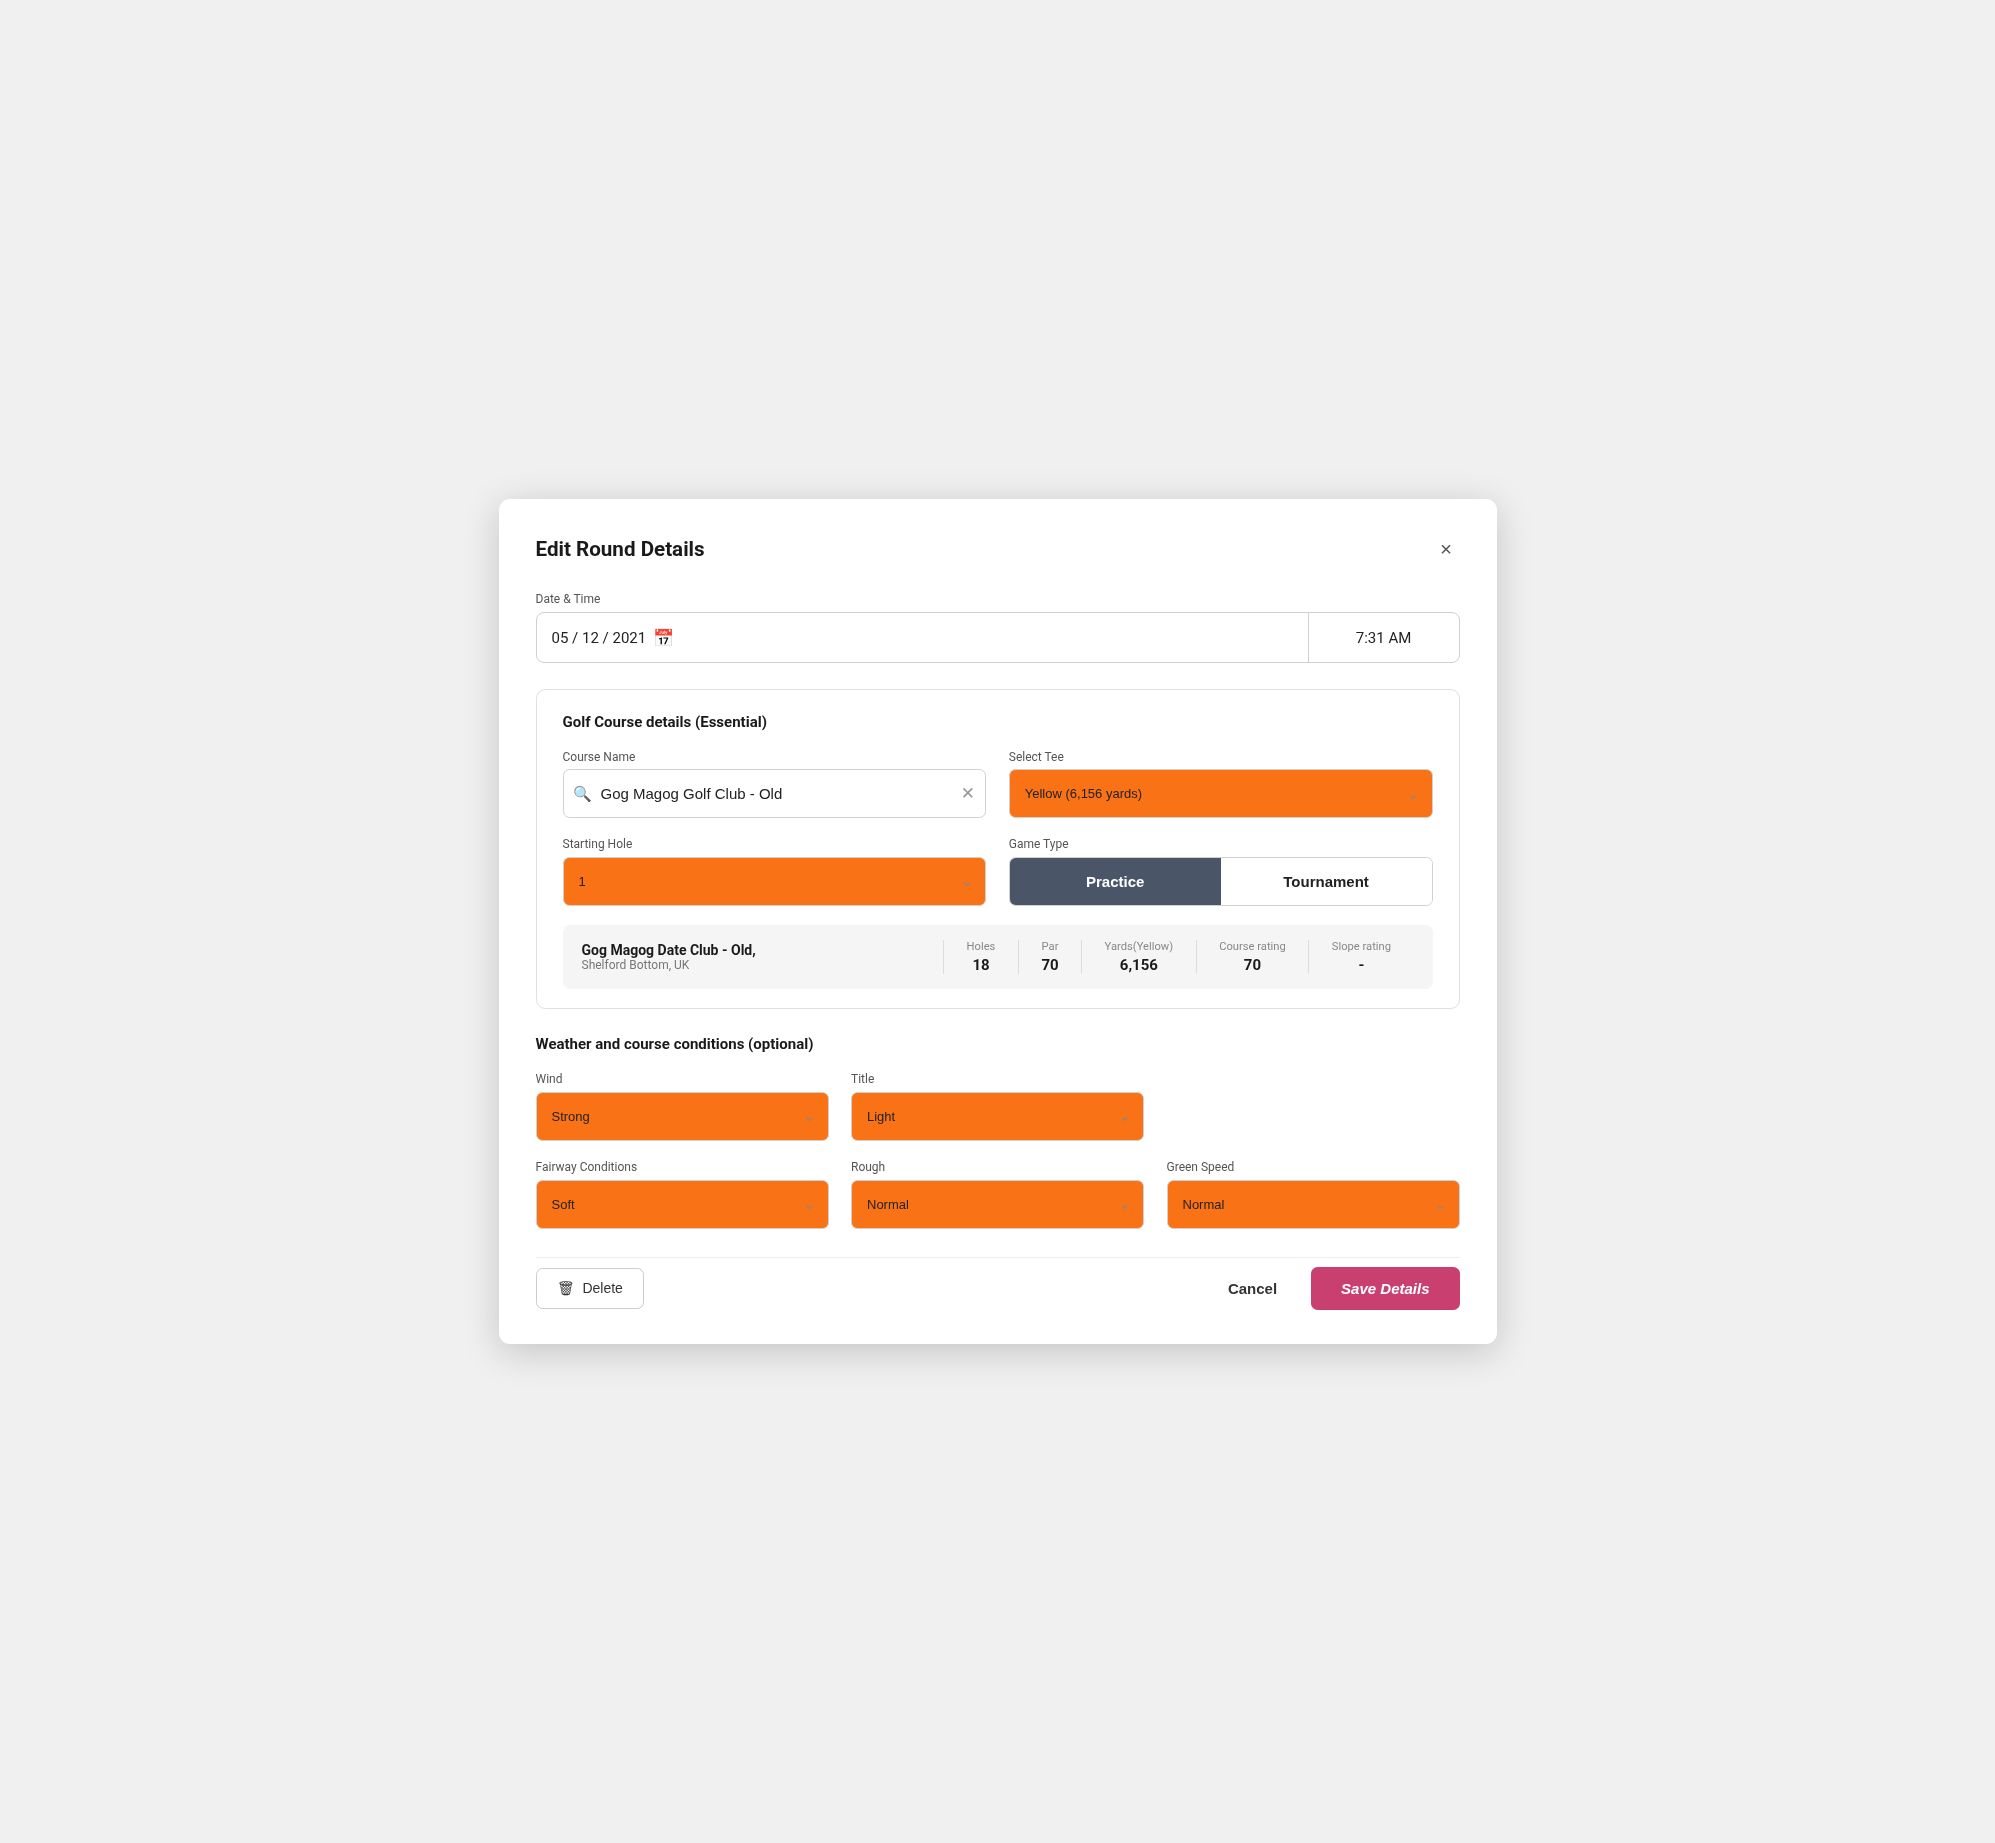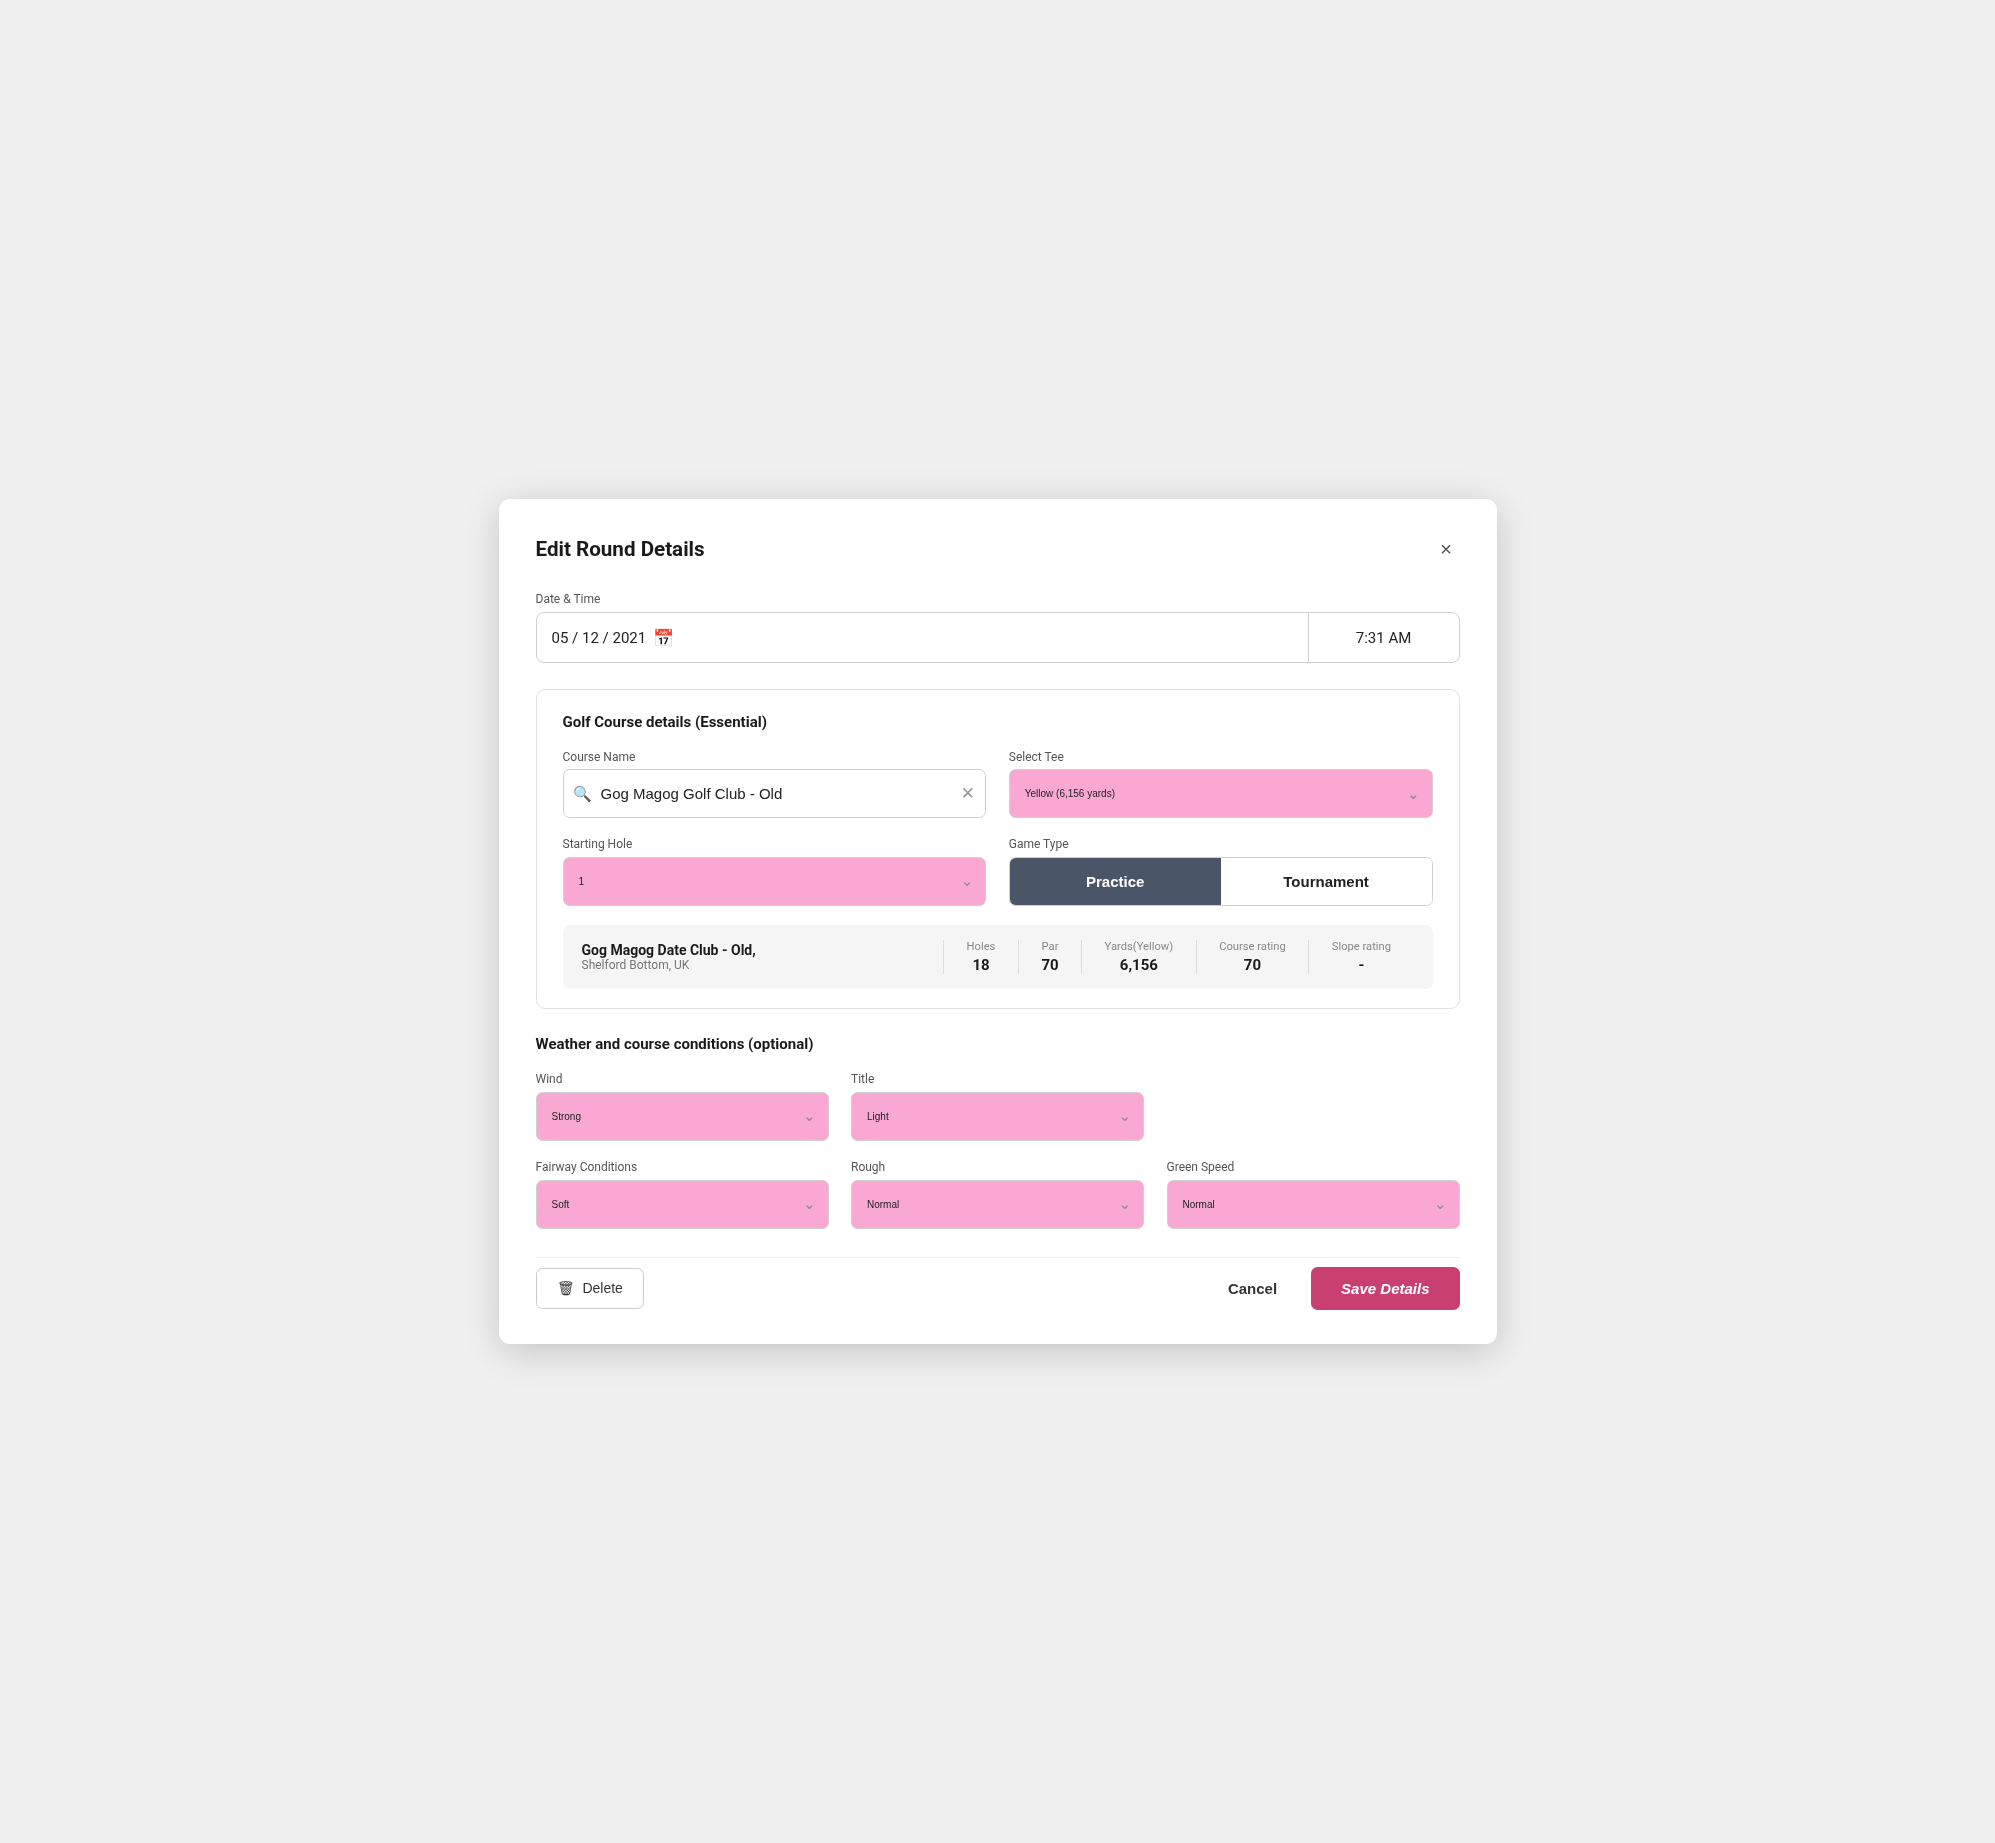--- a/index.html
+++ b/index.html
@@ -154,23 +154,23 @@
     .select-wrap {
       position: relative;
     }
     .select-wrap select {
       appearance: none;
       -webkit-appearance: none;
       border: 1.4px solid #d0d0d0;
       border-radius: 6.6px;
       padding: 0 37px 0 15px;
       height: 49px;
-      font-size: 10px;
+      font-size: 13px;
       color: #222;
-      background: #f9a8d4;
+      background: #f97316;
       width: 100%;
       cursor: pointer;
       outline: none;
     }
     .chevron-down {
       position: absolute;
       right: 13px;
       top: 50%;
       transform: translateY(-50%);
       pointer-events: none;

